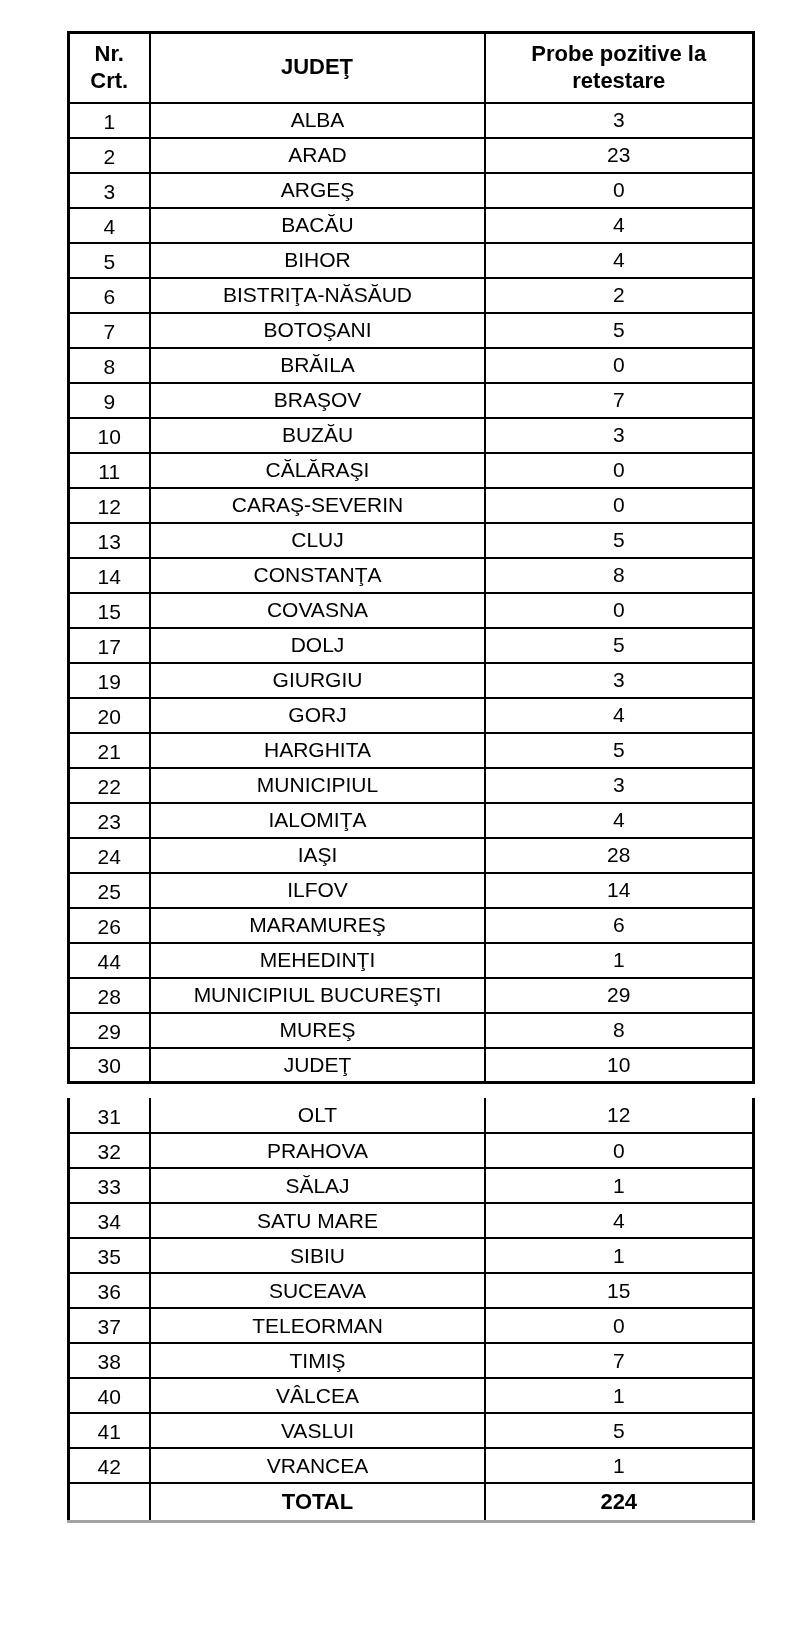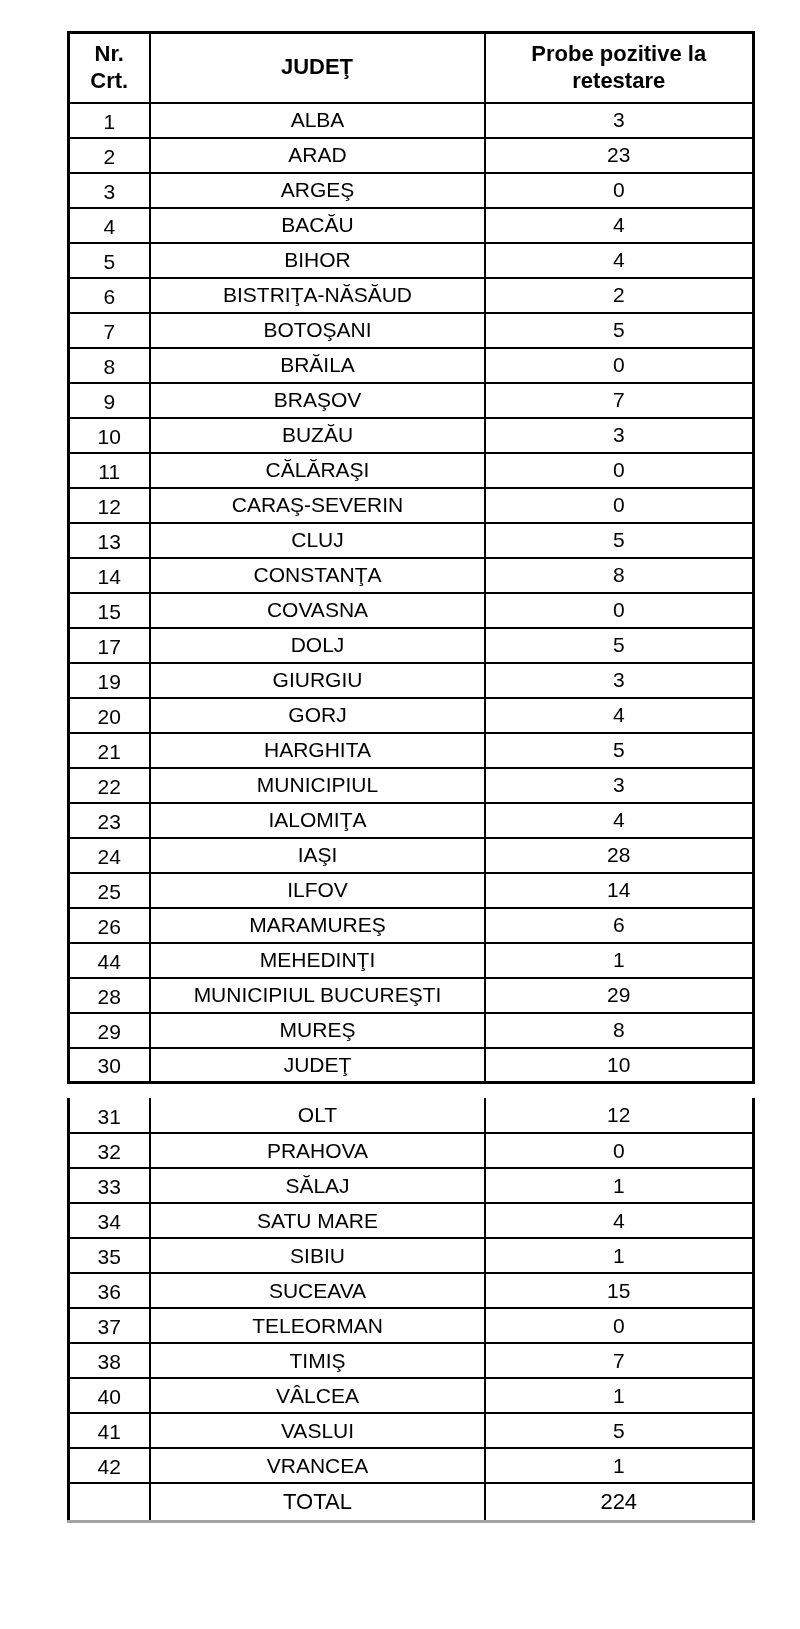--- a/index.html
+++ b/index.html
@@ -67,21 +67,21 @@
     text-align: center;
     vertical-align: middle;
     padding-left: 2px;
   }
   td.value-cell {
     font-size: 21px;
     text-align: center;
     vertical-align: middle;
   }
   tr.total-row td {
-    font-weight: normal;
+    font-weight: bold;
     font-size: 22px;
   }
   .hdr-line { display: block; }
 </style>
 </head>
 <body>
 
 <div class="table-wrap">
 
   <table class="main">

